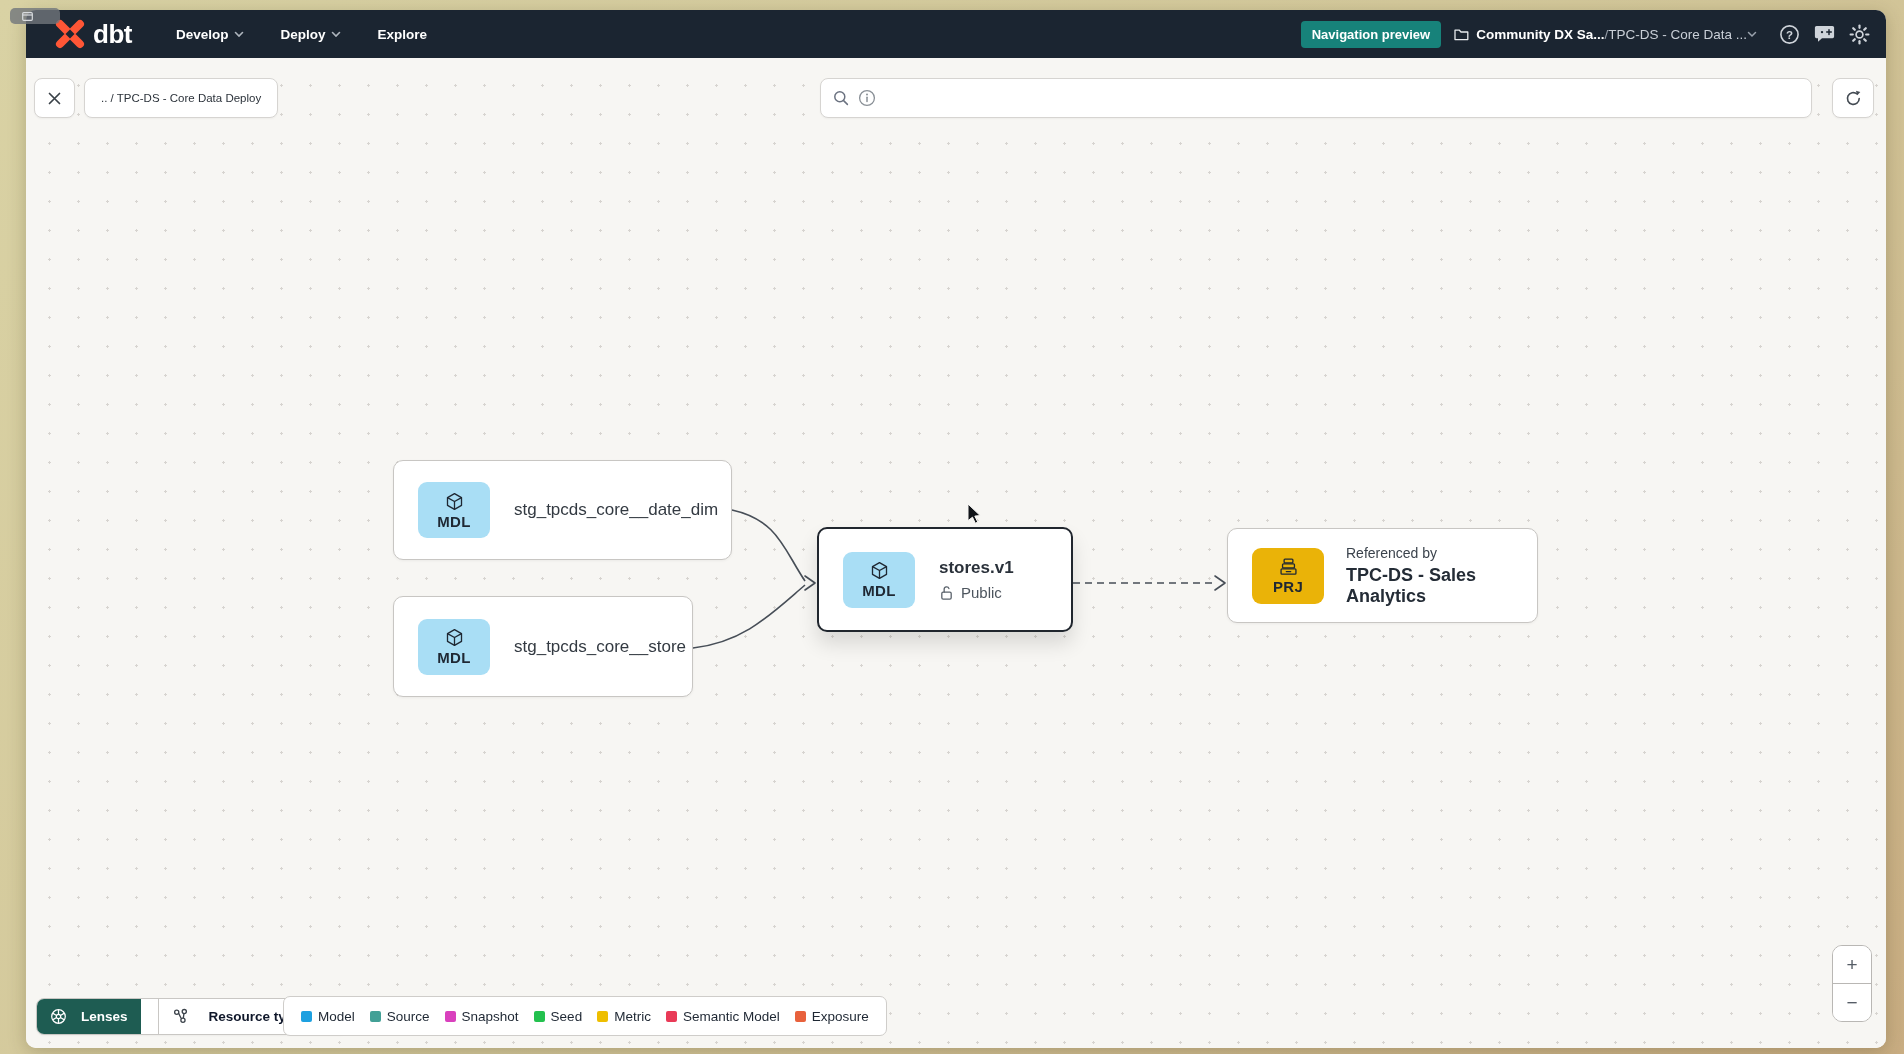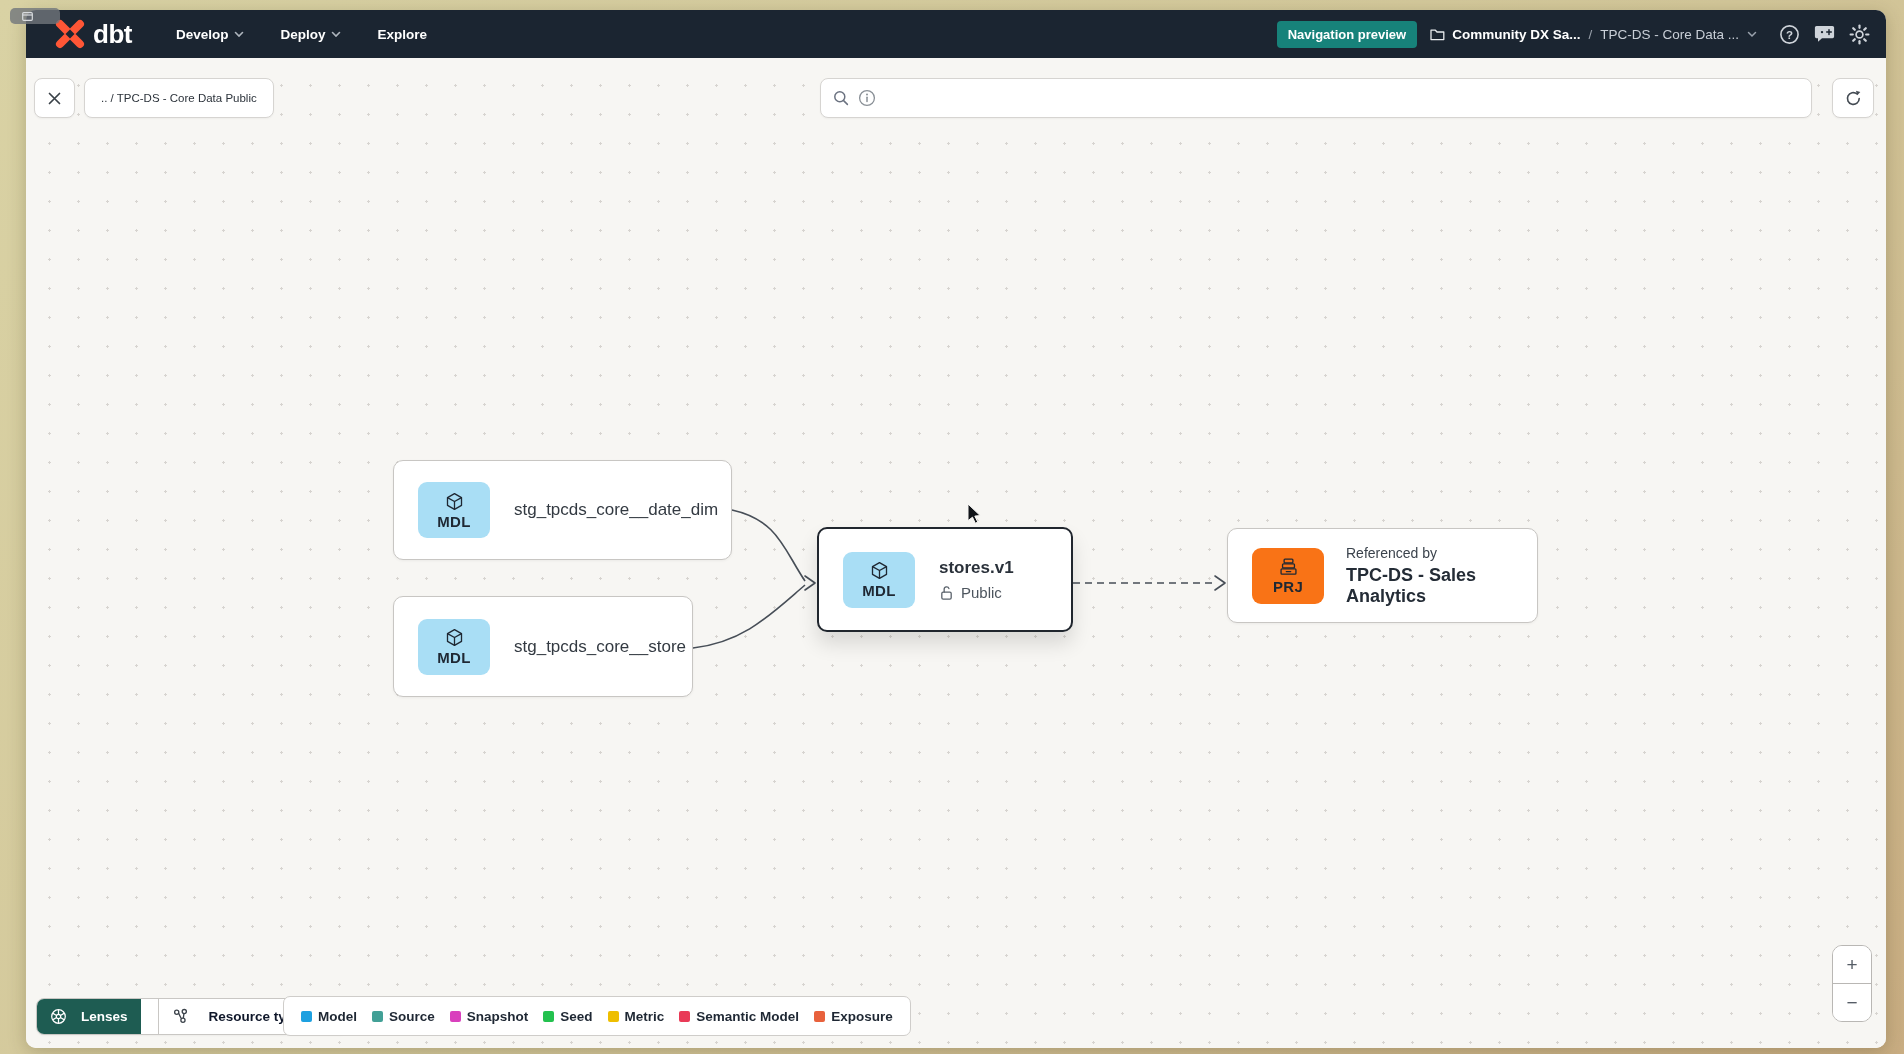--- a/index.html
+++ b/index.html
@@ -22,21 +22,21 @@
   .top-nav { height:48px; background:#1b2531; display:flex; align-items:center;
     padding:0 14px 0 28px; flex-shrink:0; }
   .logo { display:flex; align-items:center; gap:7px; margin-right:44px; }
   .logo-text { color:#fff; font-size:26px; font-weight:bold; letter-spacing:-.5px; }
   .nav-menu { display:flex; align-items:flex-start; gap:36px; }
   .nav-item { display:flex; align-items:center; gap:6px; color:#fff; font-size:13.5px;
     font-weight:bold; cursor:pointer; }
   .nav-right { margin-left:auto; display:flex; align-items:center; gap:13px; }
   .nav-badge { color:#fff; font-size:13px; font-weight:bold; padding:6px 11px;
     border-radius:4px; }
-  .crumbs { display:flex; align-items:center; gap:8px; font-size:13.5px; }
+  .crumbs { display:flex; align-items:center; font-size:13.5px; }
   .crumb-account { color:#fff; font-weight:bold; display:flex; align-items:center; gap:7px; }
   .crumb-sep { color:#9aa2ac; }
   .crumb-project { color:#c9cfd7; }
   .nav-icons { display:flex; align-items:center; gap:9px; margin-left:6px; }
   .nav-icon-btn { width:26px; height:26px; display:flex; align-items:center;
     justify-content:center; cursor:pointer; }
 
   
   .canvas { position:relative; flex:1;
     background-color:#f7f6f3;
@@ -80,21 +80,21 @@
   .lens-group { position:absolute; left:10px; bottom:13px; height:37px; display:flex;
     border:1px solid #c9c7c4; border-radius:8px; overflow:hidden; background:#fff;
     box-shadow:0 1px 2px rgba(0,0,0,.04); }
   .lens-seg { display:flex; align-items:center; gap:14px; padding:0 13px; font-size:13.5px;
     cursor:pointer; }
   .lens-seg.dark { color:#fff; font-weight:bold; }
   .lens-seg.light { color:#0f172a; font-weight:600; border-left:1px solid #c9c7c4; gap:20px;margin-left:17px; }
   .legend-box { position:absolute; left:257px; bottom:12px; height:40px; background:#fff;
     border:1px solid #cfcdca; border-radius:7px; display:flex; align-items:center;
     padding:0 17px; gap:15px; }
-  .legend-item { display:flex; align-items:center; gap:6px; font-size:13.5px; font-weight:700;
+  .legend-item { display:flex; align-items:center; gap:6px; font-size:13.5px; font-weight:400;
     color:#1e2733; white-space:nowrap; }
   .legend-swatch { width:11px; height:11px; border-radius:2px; }
 
   
   .zoom-ctl { position:absolute; right:14px; bottom:26px; width:40px; height:77px;
     background:#fff; border:1px solid #b9b7b4; border-radius:10px; display:flex;
     flex-direction:column; overflow:hidden; }
   .zoom-btn { flex:1; display:flex; align-items:center; justify-content:center;
     font-size:19px; color:#565d66; cursor:pointer; background:#fff; border:none;
     font-family:inherit; }
@@ -187,21 +187,21 @@
     </div>
   </div>
 
   <div class="canvas">
 
     <div class="tb-btn close-btn">
       <svg width="15" height="15" viewBox="0 0 15 15">
           <path d="M2.5 2.5 L12.5 12.5 M12.5 2.5 L2.5 12.5" stroke="#3a4148" stroke-width="1.7" stroke-linecap="round"></path>
         </svg>
     </div>
-    <div class="chip">.. / TPC-DS - Core Data Public</div>
+    <div class="chip">.. / TPC-DS - Core Data Deploy</div>
 
     <div class="search-bar">
       <svg width="16" height="16" viewBox="0 0 16 16">
           <circle cx="6.8" cy="6.8" r="5" fill="none" stroke="#6b7280" stroke-width="1.5"></circle>
           <line x1="10.6" y1="10.6" x2="14.4" y2="14.4" stroke="#6b7280" stroke-width="1.5" stroke-linecap="round"></line>
         </svg>
       <svg width="18" height="18" viewBox="0 0 18 18">
           <circle cx="9" cy="9" r="7.4" fill="none" stroke="#8a9097" stroke-width="1.3"></circle>
           <line x1="9" y1="8.2" x2="9" y2="12.6" stroke="#8a9097" stroke-width="1.5" stroke-linecap="round"></line>
           <circle cx="9" cy="5.4" r="1" fill="#8a9097"></circle>
@@ -270,21 +270,21 @@
           <svg width="15" height="16" viewBox="0 0 16 17">
               <rect x="3" y="7.5" width="10" height="7.5" rx="1.4" fill="none" stroke="#5b636c" stroke-width="1.4"></rect>
               <path d="M5.5 7.5 V4.6 a2.6 2.6 0 0 1 5.1 -.7" fill="none" stroke="#5b636c" stroke-width="1.4" stroke-linecap="round"></path>
             </svg>
           <span>Public</span>
         </div>
       </div>
     </div>
 
     <div class="node" style="left:1201px; top:470px; width:311px; height:95px; gap:22px;">
-      <div class="res-badge" style="background:#f97316">
+      <div class="res-badge" style="background:#eab308">
         <svg width="21" height="20" viewBox="0 0 24 22">
             <g fill="none" stroke="#1f2833" stroke-width="1.5" stroke-linejoin="round">
               <rect x="7" y="2" width="10" height="4.2" rx="1"></rect>
               <rect x="5.2" y="7.4" width="13.6" height="4.6" rx="1"></rect>
               <rect x="3.5" y="13.2" width="17" height="6" rx="1"></rect>
               <path d="M9.5 16.2 h5" stroke-linecap="round"></path>
             </g>
           </svg>
         <span class="res-code">PRJ</span>
       </div>

